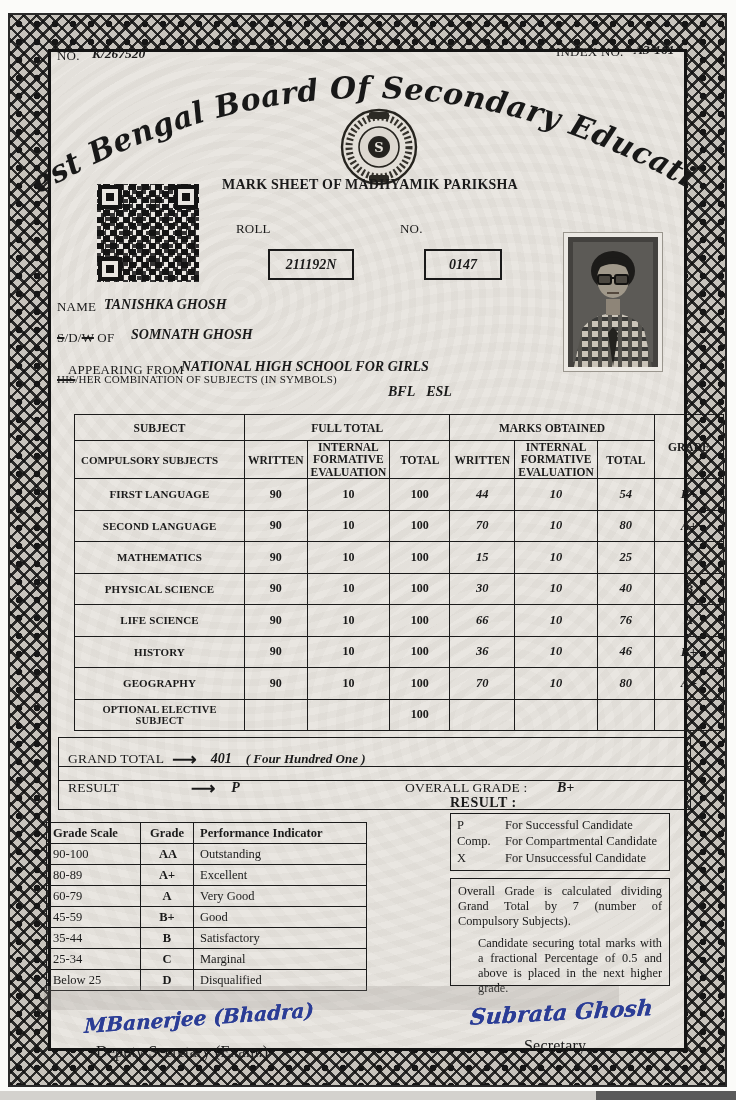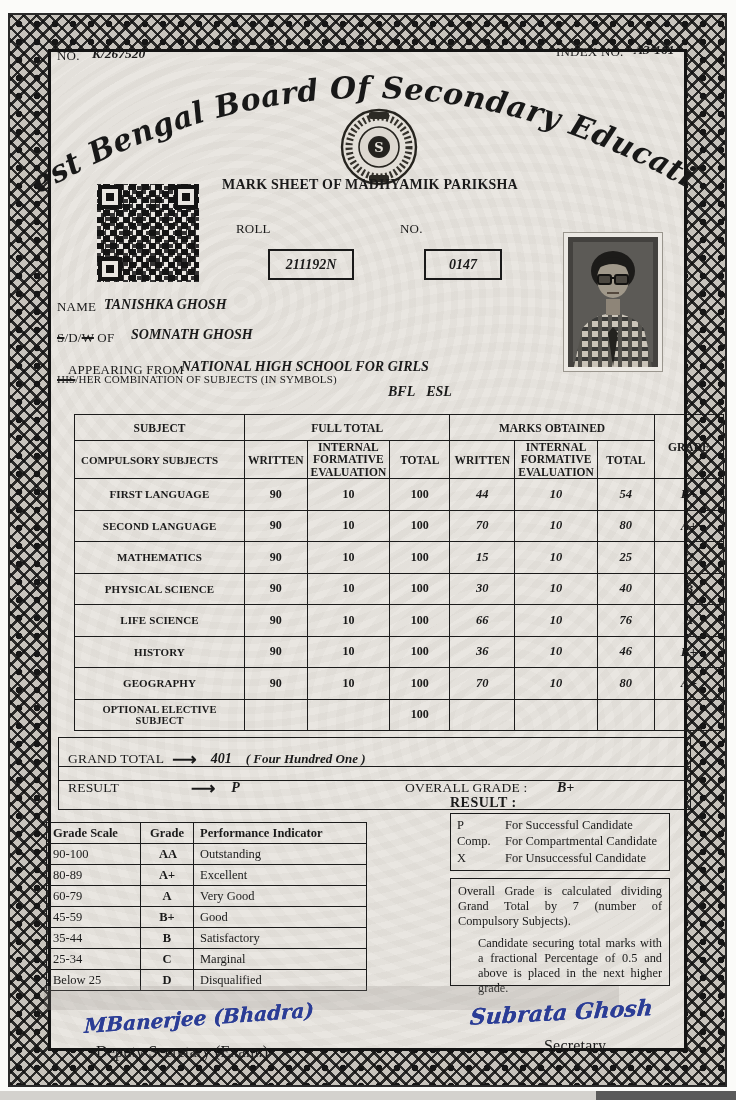--- a/index.html
+++ b/index.html
@@ -387,17 +387,17 @@
     <p>Overall Grade is calculated dividing Grand Total by 7 (number of Compulsory Subjects).</p>
     <p>Candidate securing total marks with a fractional Percentage of 0.5 and above is placed in the next higher grade.</p>
   </div>
 
   <div class="shade"></div>
 
   <div class="sign" style="left:84px; top:1006px; font-size:20px; transform:rotate(-4deg) skewX(-6deg);">MBanerjee (Bhadra)</div>
   <div class="sign-title" style="left:96px; top:1043px;">Deputy Secretary (Exam.)</div>
 
   <div class="sign" style="left:470px; top:999px; font-size:22px; transform:rotate(-3deg) skewX(-8deg);">Subrata Ghosh</div>
-  <div class="sign-title" style="left:544px; top:1037px;">Secretary</div>
+  <div class="sign-title" style="left:524px; top:1037px;">Secretary</div>
 
   <div class="scan-strip"></div>
   <div class="scan-corner"></div>
 </div>
 
 </body></html>

